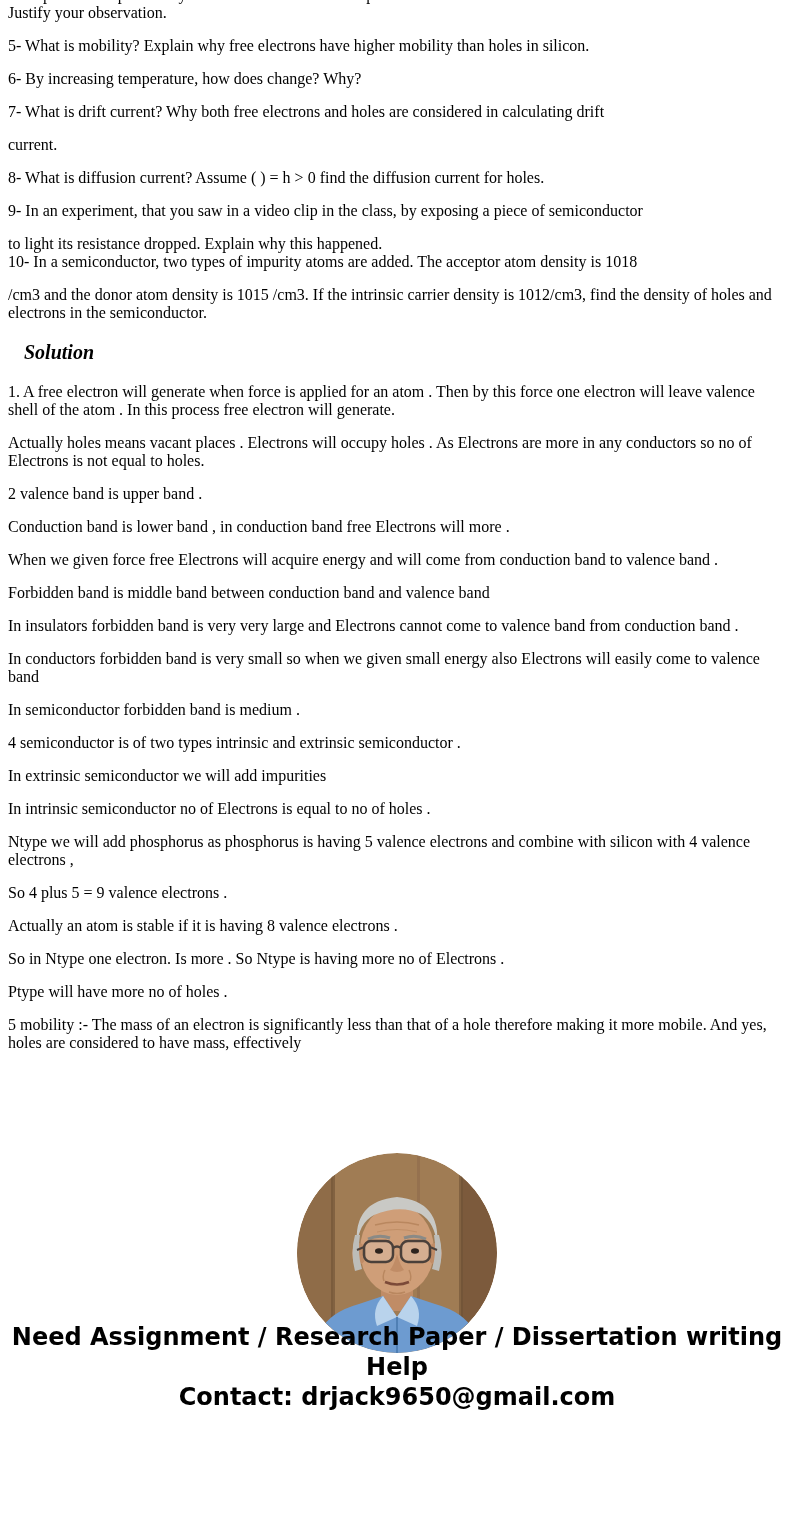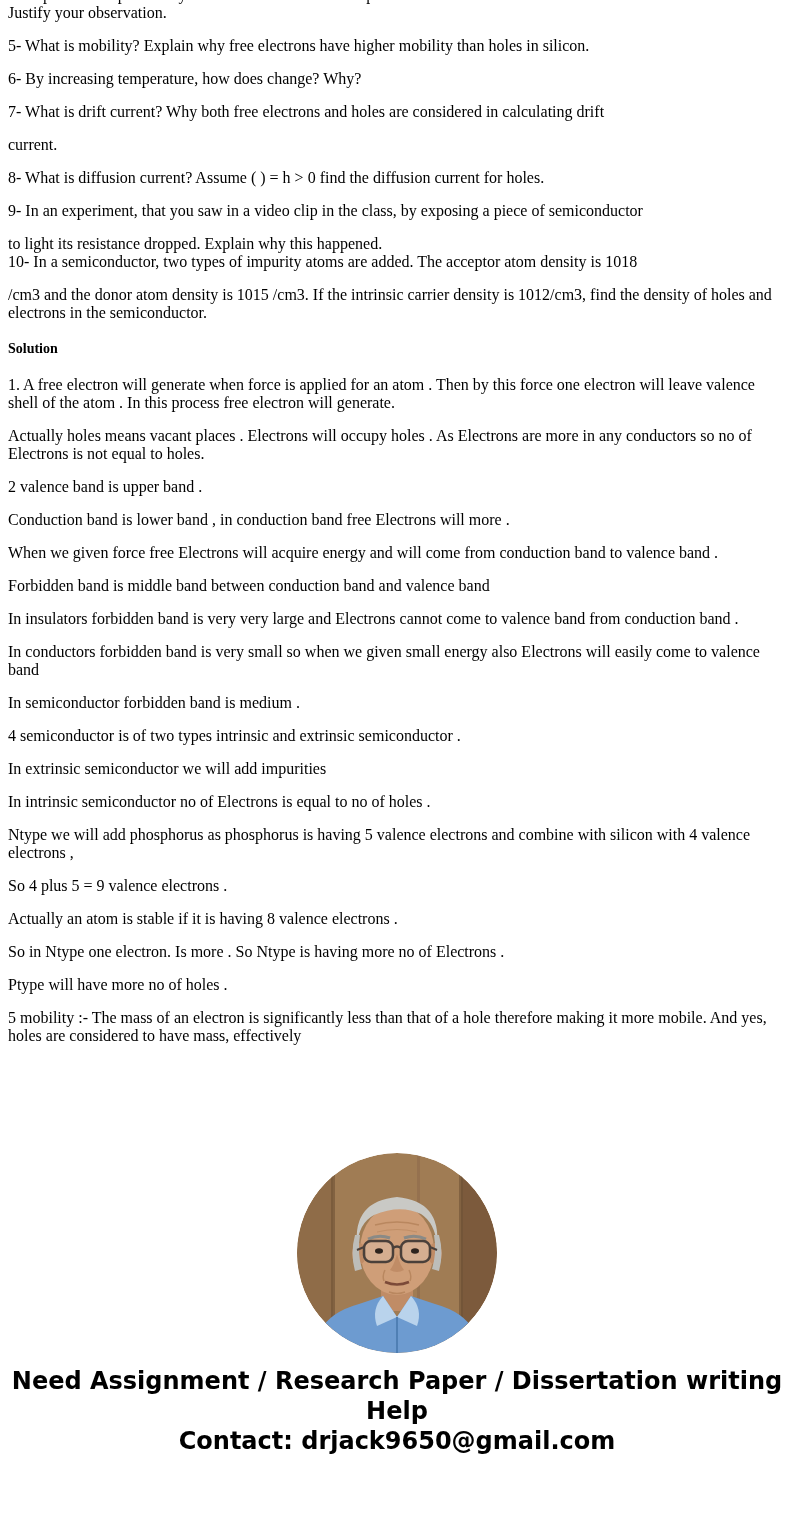--- a/index.html
+++ b/index.html
@@ -23,42 +23,43 @@
     margin: 0 8px;
     width: 778px;
   }
   .para {
     margin: 15px 0;
     white-space: pre-line;
     line-height: normal;
   }
   .solution-heading {
     font-family: "Liberation Serif", serif;
-    font-size: 14px;
+    font-size: 20px;
     font-weight: bold;
-    margin: 19px 0;
+    margin: 19px 16px;
+    font-style: italic;
   }
   .avatar-wrap {
     position: absolute;
     top: 1153px;
     left: 0;
     width: 100%;
     text-align: center;
   }
   .avatar {
     display: inline-block;
     width: 200px;
     height: 200px;
     border-radius: 50%;
     overflow: hidden;
     line-height: 0;
   }
   .footer {
     position: absolute;
-    top: 1366px;
+    top: 1322px;
     left: 0;
     width: 100%;
     text-align: center;
     font-family: "DejaVu Sans", sans-serif;
     font-weight: 700;
     font-size: 24px;
     line-height: 30px;
     color: #000000;
   }
   .footer-line {

